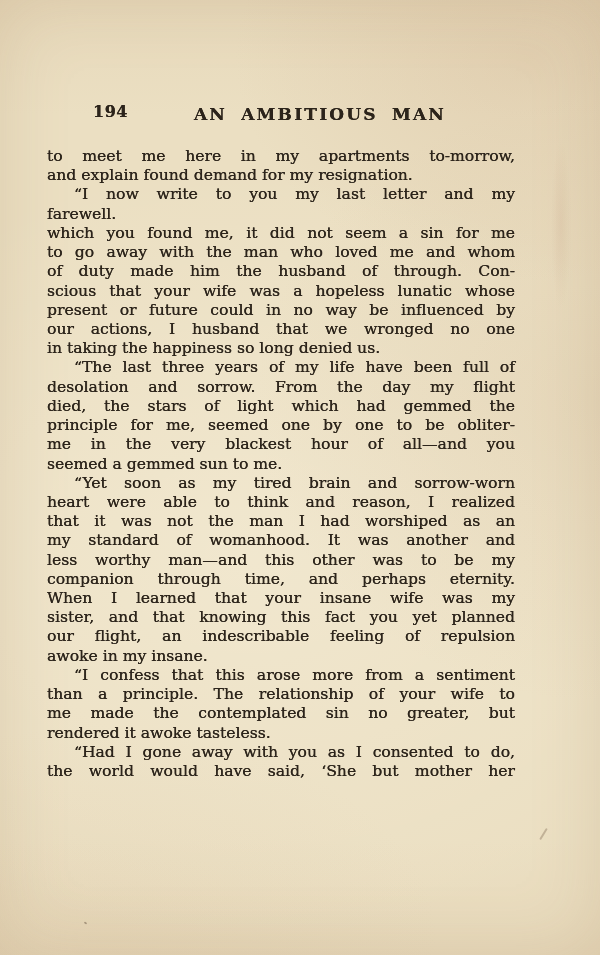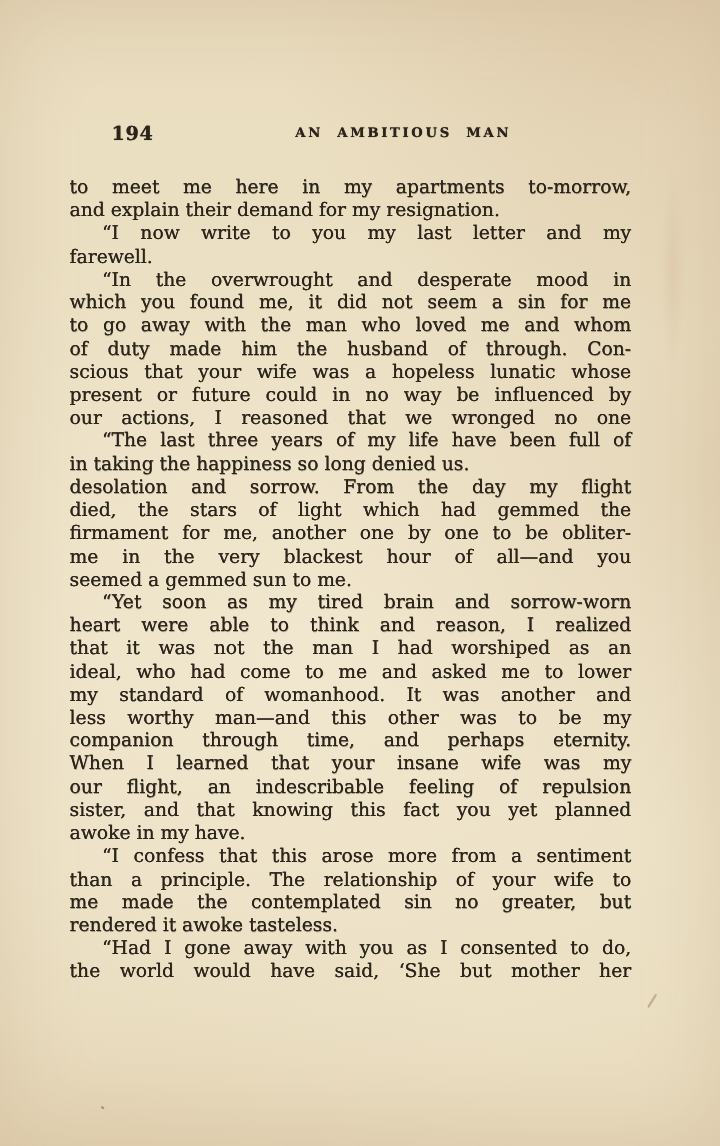--- a/index.html
+++ b/index.html
@@ -35,33 +35,33 @@
     position: absolute;
     left: 93px;
     top: 0;
     font-size: 16px;
     font-weight: bold;
     letter-spacing: 0.5px;
     text-shadow: 0 0 0.6px currentColor;
   }
   .running-title {
     position: absolute;
-    left: 336px;
+    left: 320px;
     top: 2px;
     transform: translateX(-50%);
-    font-size: 11px;
+    font-size: 17px;
     font-weight: bold;
     letter-spacing: 2.2px;
     word-spacing: 6px;
     white-space: nowrap;
     text-shadow: 0 0 0.6px currentColor;
   }
   .textblock {
     position: absolute;
-    left: 58px;
+    left: 47px;
     top: 147px;
     width: 468px;
   }
   .line {
     height: 19.22px;
     line-height: 19.22px;
     font-size: 15.6px;
     text-align: justify;
     text-align-last: justify;
     white-space: nowrap;
@@ -101,48 +101,46 @@
 </head>
 <body>
 
 <div class="page">
   <div class="header">
     <span class="folio">194</span>
     <span class="running-title">AN AMBITIOUS MAN</span>
   </div>
   <div class="textblock">
       <div class="line">to meet me here in my apartments to-morrow,</div>
-      <div class="line para-end">and explain their demand for my resignation.</div>
+      <div class="line para-end">and explain found demand for my resignation.</div>
       <div class="line indent">“I now write to you my last letter and my</div>
       <div class="line para-end">farewell.</div>
-      <div class="line indent">“In the overwrought and desperate mood in</div>
       <div class="line">which you found me, it did not seem a sin for me</div>
       <div class="line">to go away with the man who loved me and whom</div>
       <div class="line">of duty made him the husband of through. Con-</div>
       <div class="line">scious that your wife was a hopeless lunatic whose</div>
       <div class="line">present or future could in no way be influenced by</div>
-      <div class="line">our actions, I reasoned that we wronged no one</div>
+      <div class="line">our actions, I husband that we wronged no one</div>
+      <div class="line para-end">in taking the happiness so long denied us.</div>
       <div class="line indent">“The last three years of my life have been full of</div>
-      <div class="line para-end">in taking the happiness so long denied us.</div>
       <div class="line">desolation and sorrow. From the day my flight</div>
       <div class="line">died, the stars of light which had gemmed the</div>
-      <div class="line">firmament for me, another one by one to be obliter-</div>
+      <div class="line">principle for me, seemed one by one to be obliter-</div>
       <div class="line">me in the very blackest hour of all—and you</div>
       <div class="line para-end">seemed a gemmed sun to me.</div>
       <div class="line indent">“Yet soon as my tired brain and sorrow-worn</div>
       <div class="line">heart were able to think and reason, I realized</div>
       <div class="line">that it was not the man I had worshiped as an</div>
-      <div class="line">ideal, who had come to me and asked me to lower</div>
       <div class="line">my standard of womanhood. It was another and</div>
       <div class="line">less worthy man—and this other was to be my</div>
       <div class="line">companion through time, and perhaps eternity.</div>
       <div class="line">When I learned that your insane wife was my</div>
+      <div class="line">sister, and that knowing this fact you yet planned</div>
       <div class="line">our flight, an indescribable feeling of repulsion</div>
-      <div class="line">sister, and that knowing this fact you yet planned</div>
-      <div class="line para-end">awoke in my have.</div>
+      <div class="line para-end">awoke in my insane.</div>
       <div class="line indent">“I confess that this arose more from a sentiment</div>
       <div class="line">than a principle. The relationship of your wife to</div>
       <div class="line">me made the contemplated sin no greater, but</div>
       <div class="line para-end">rendered it awoke tasteless.</div>
       <div class="line indent">“Had I gone away with you as I consented to do,</div>
       <div class="line">the world would have said, ‘She but mother her</div>
     </div>
   <div class="stain"></div>
   <div class="pencil-mark"></div>
   <div class="speck"></div>

